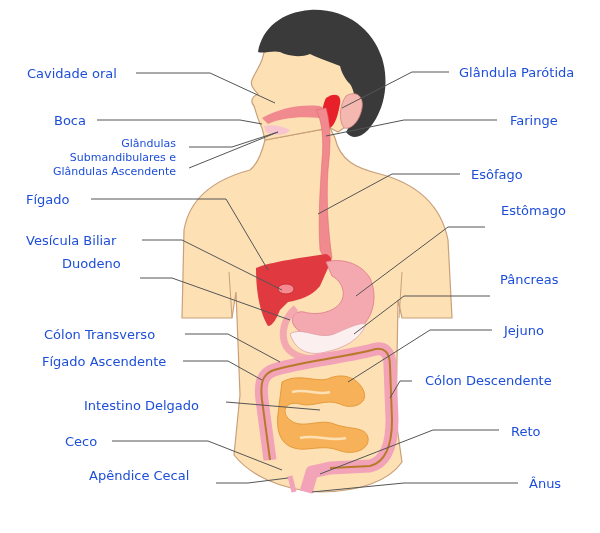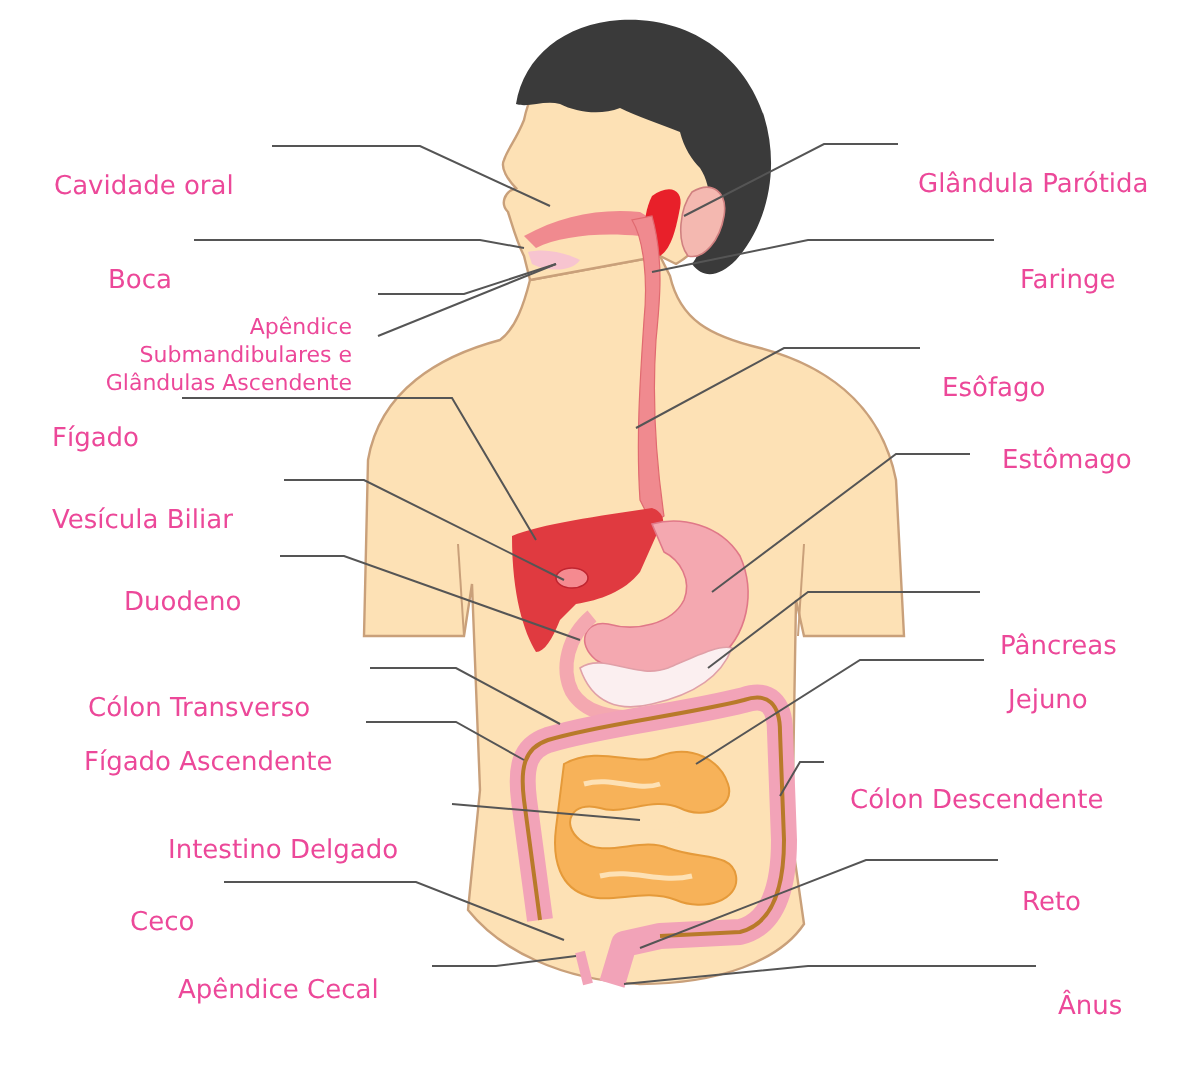--- a/index.html
+++ b/index.html
@@ -1,19 +1,19 @@
 <!DOCTYPE html>
 <html><head>
 <meta charset="utf-8">
 <style>
   html, body { margin: 0; padding: 0; background: #ffffff; }
   body { width: 600px; height: 533px; position: relative; overflow: hidden;
          font-family: "DejaVu Sans", sans-serif; }
   #diagram { position: absolute; left: 0; top: 0; width: 600px; height: 533px; }
-  .lbl { position: absolute; font-size: 13px; color: #ec4899; white-space: nowrap; line-height: 15px; margin-top: 20px; }
+  .lbl { position: absolute; font-size: 13px; color: #1d4ed8; white-space: nowrap; line-height: 15px; }
   .lbl.small { font-size: 11px; line-height: 13px; text-align: right; }
 </style>
 </head>
 <body>
 
 <svg id="diagram" viewBox="0 0 600 533" xmlns="http://www.w3.org/2000/svg">
 
   <path d="M250,170 C220,178 190,195 184,230 L182,318 L232,318 L236,292
            L240,395 L234,455 C250,475 280,490 320,492 C360,492 390,480 402,462
            L396,420 L398,300 L402,318 L452,318 L448,240 C440,200 410,182 380,174
@@ -89,33 +89,33 @@
     <polyline points="490,296 404,296 354,334"></polyline>
     <polyline points="492,330 430,330 348,382"></polyline>
     <polyline points="412,381 400,381 390,398"></polyline>
     <polyline points="499,430 433,430 320,474"></polyline>
     <polyline points="518,483 404,483 312,492"></polyline>
   </g>
 </svg>
 
 <div class="lbl" style="left:27px;top:66px">Cavidade oral</div>
 <div class="lbl" style="left:54px;top:113px">Boca</div>
-<div class="lbl small" style="right:424px;top:137px">Apêndice</div>
+<div class="lbl small" style="right:424px;top:137px">Glândulas</div>
 <div class="lbl small" style="right:424px;top:151px">Submandibulares e</div>
 <div class="lbl small" style="right:424px;top:165px">Glândulas Ascendente</div>
 <div class="lbl" style="left:26px;top:192px">Fígado</div>
 <div class="lbl" style="left:26px;top:233px">Vesícula Biliar</div>
-<div class="lbl" style="left:62px;top:274px">Duodeno</div>
+<div class="lbl" style="left:62px;top:256px">Duodeno</div>
 <div class="lbl" style="left:44px;top:327px">Cólon Transverso</div>
 <div class="lbl" style="left:42px;top:354px">Fígado Ascendente</div>
 <div class="lbl" style="left:84px;top:398px">Intestino Delgado</div>
 <div class="lbl" style="left:65px;top:434px">Ceco</div>
 <div class="lbl" style="left:89px;top:468px">Apêndice Cecal</div>
 
 <div class="lbl" style="left:459px;top:65px">Glândula Parótida</div>
 <div class="lbl" style="left:510px;top:113px">Faringe</div>
 <div class="lbl" style="left:471px;top:167px">Esôfago</div>
 <div class="lbl" style="left:501px;top:203px">Estômago</div>
-<div class="lbl" style="left:500px;top:296px">Pâncreas</div>
+<div class="lbl" style="left:500px;top:272px">Pâncreas</div>
 <div class="lbl" style="left:504px;top:323px">Jejuno</div>
 <div class="lbl" style="left:425px;top:373px">Cólon Descendente</div>
 <div class="lbl" style="left:511px;top:424px">Reto</div>
 <div class="lbl" style="left:529px;top:476px">Ânus</div>
 
 </body></html>

